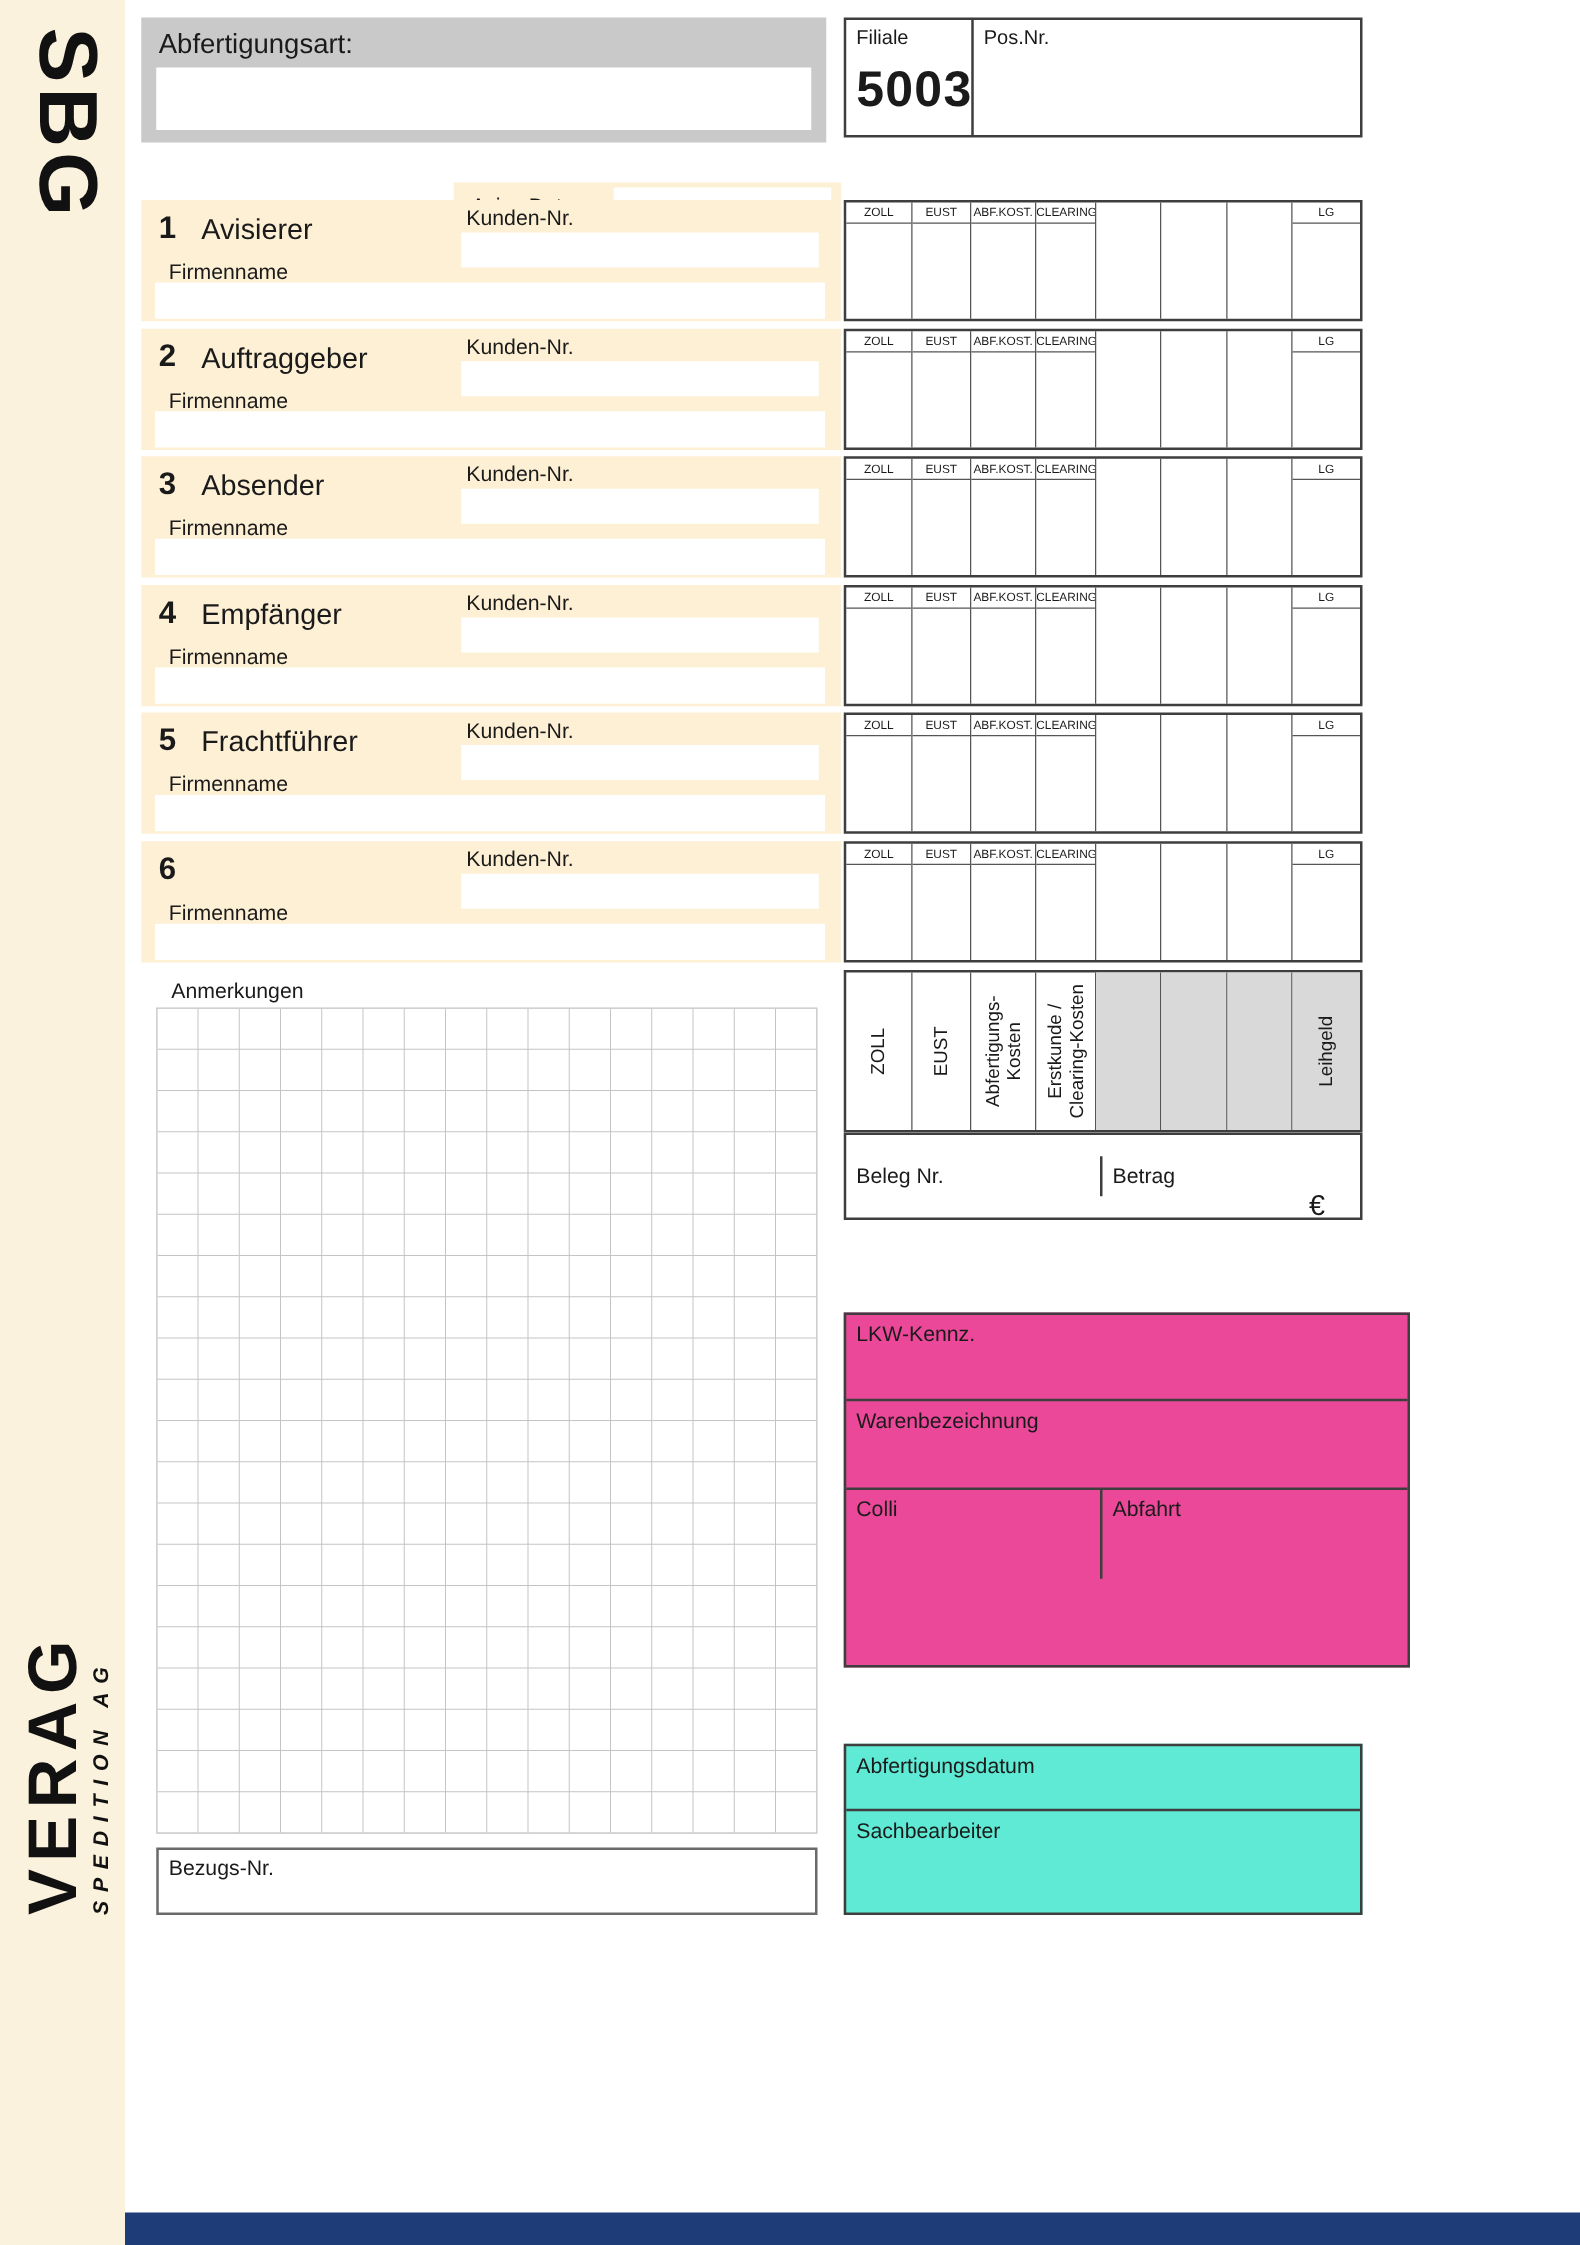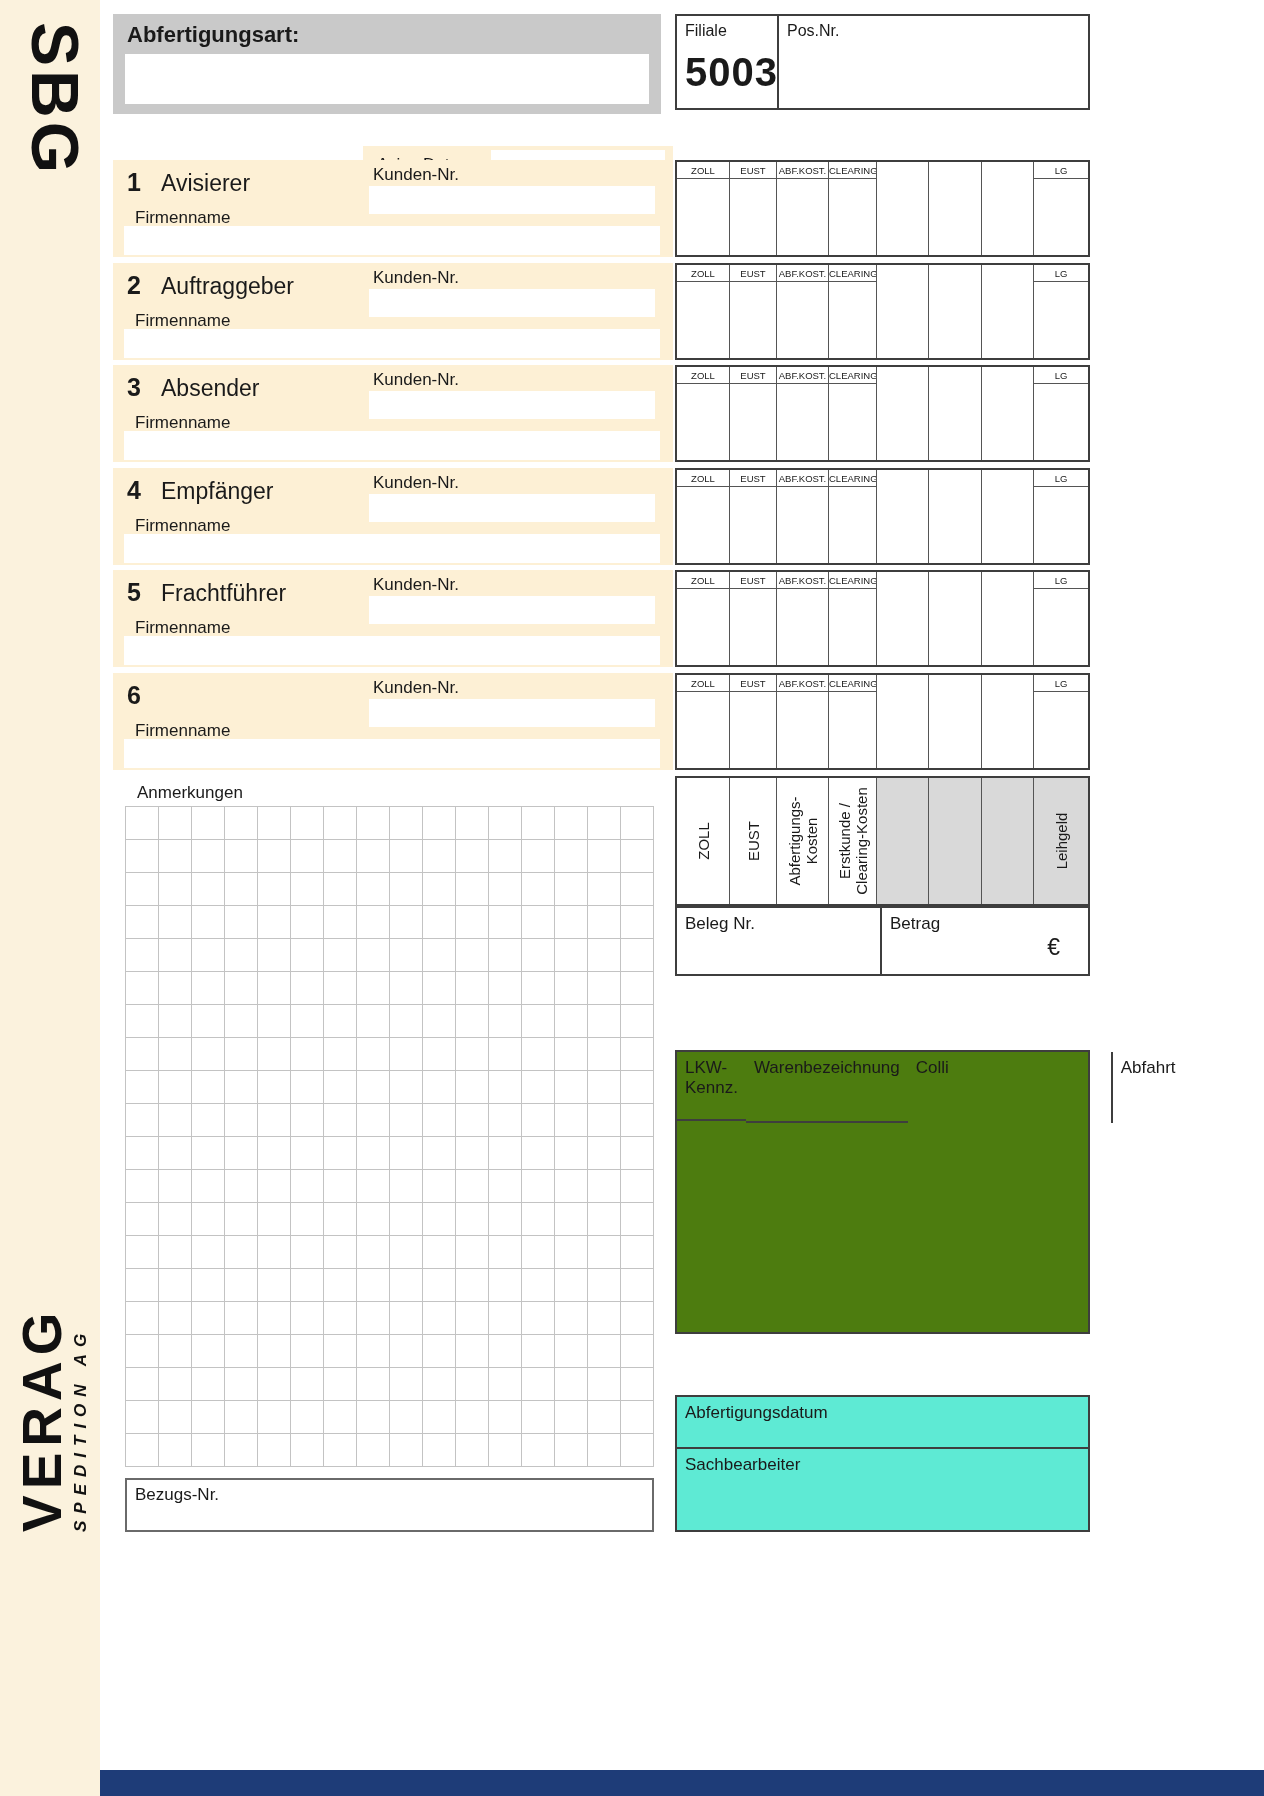--- a/index.html
+++ b/index.html
@@ -12,21 +12,21 @@
   .sbg-logo { position:absolute; left:90px; top:22px; width:225px; height:72px;
     transform:rotate(90deg); transform-origin:top left;
     font-size:66px; font-weight:bold; letter-spacing:4px; line-height:70px; color:#111; }
   .verag-logo { position:absolute; left:16px; top:1532px; width:302px; height:78px;
     transform:rotate(-90deg); transform-origin:top left; color:#111; }
   .verag-main { font-size:55px; font-weight:bold; letter-spacing:6px; line-height:52px; }
   .verag-sub  { font-size:17px; font-weight:bold; font-style:italic; letter-spacing:7px; margin-top:3px; }
 
   
   .abf-header { position:absolute; left:113px; top:14px; width:548px; height:100px; background:var(--header-gray,#c9c9c9); }
-  .abf-label  { position:absolute; left:14px; top:8px; font-size:22px;font-weight:bold; }
+  .abf-label  { position:absolute; left:14px; top:8px; font-size:22px; }
   .abf-input  { position:absolute; left:12px; top:40px; width:524px; height:50px; background:#fff; }
 
   .filiale-box { position:absolute; left:675px; top:14px; width:415px; height:96px; border:2px solid var(--border-dark,#3e3e3e); display:flex; background:#fff; }
   .filiale-cell { width:102px; border-right:2px solid var(--border-dark,#3e3e3e); position:relative; }
   .posnr-cell   { flex:1; position:relative; }
   .fil-label    { position:absolute; left:8px; top:6px; font-size:16px; }
   .fil-value    { position:absolute; left:8px; top:34px; font-size:40px; font-weight:bold; letter-spacing:1px; }
 
   .aviso-row   { position:absolute; left:363px; top:122px; width:310px; height:38px; background:var(--section-cream,#fdf0d5);margin-top:24px; }
   .aviso-label { position:absolute; left:14px; top:9px; font-size:17px; }
@@ -54,38 +54,38 @@
   
   .vlabels-box { position:absolute; left:675px; top:776px; width:415px; height:130px; border:2px solid var(--border-dark,#3e3e3e); display:flex; background:#fff; }
   .vcell { position:relative; border-right:1px solid #555; }
   .vcell:last-child { border-right:none; }
   .vcell.gray { background:var(--panel-gray,#d9d9d9); }
   .vtext { position:absolute; top:50%; left:50%; transform:translate(-50%,-50%) rotate(-90deg);
     white-space:nowrap; font-size:15px; text-align:center; line-height:17px; }
   .vtext span { display:block; }
 
   
-  .beleg-box  { position:absolute; left:675px; top:906px; width:415px; height:70px; border:2px solid var(--border-dark,#3e3e3e); display:flex; background:#fff; }
+  .beleg-box  { position:absolute; left:675px; top:906px; width:415px; height:70px; border:2px solid var(--border-dark,#3e3e3e); display:flex; background:#fff;align-items:center; }
   .beleg-cell { width:205px; border-right:2px solid var(--border-dark,#3e3e3e); padding:6px 8px; font-size:17px; }
   .betrag-cell{ flex:1; padding:6px 8px; font-size:17px; position:relative; }
   .euro { position:absolute; right:28px; top:26px; font-size:23px; }
 
   
   .anm-label { position:absolute; left:137px; top:783px; font-size:17px; }
   .anm-grid  { position:absolute; left:125px; top:806px; width:529px; height:661px;
     border:1px solid var(--grid-line,#c3c3c3); background-color:#fff;
     background-image:
       linear-gradient(to right, var(--grid-line,#c3c3c3) 1px, transparent 1px),
       linear-gradient(to bottom, var(--grid-line,#c3c3c3) 1px, transparent 1px);
     background-size:33px 33px; background-position:-1px -1px; }
 
   .bezug-box { position:absolute; left:125px; top:1478px; width:529px; height:54px; border:2px solid #6a6a6a; padding:5px 8px; font-size:17px; background:#fff; }
 
   
-  .cargo-box { position:absolute; left:675px; top:1050px; width:415px; height:284px; border:2px solid var(--border-dark,#3e3e3e); display:flex; background:#4d7c0f; }
+  .cargo-box { position:absolute; left:675px; top:1050px; width:453px; height:284px; border:2px solid var(--border-dark,#3e3e3e); display:flex; flex-direction:column; background:#ec4899; }
   .cargo-row { position:relative; border-bottom:2px solid var(--border-dark,#3e3e3e); }
   .cargo-row:last-child { border-bottom:none; }
   .r-lkw { height:69px; } .r-waren { height:71px; } .r-colli { height:71px; } .r-ank { flex:1; }
   .cargo-label { display:block; font-size:17px; padding:6px 8px; }
   .split { display:flex; }
   .split .half  { width:205px; border-right:2px solid var(--border-dark,#3e3e3e); height:100%; }
   .split .half2 { flex:1; }
   .split { height:100%; }
 
   .clerk-box  { position:absolute; left:675px; top:1395px; width:415px; height:137px; border:2px solid var(--border-dark,#3e3e3e); display:flex; flex-direction:column; background:#5eead4; }

